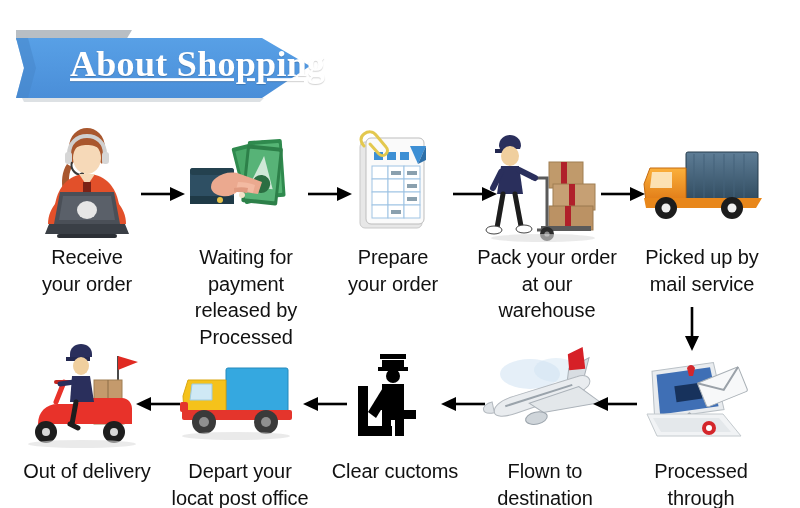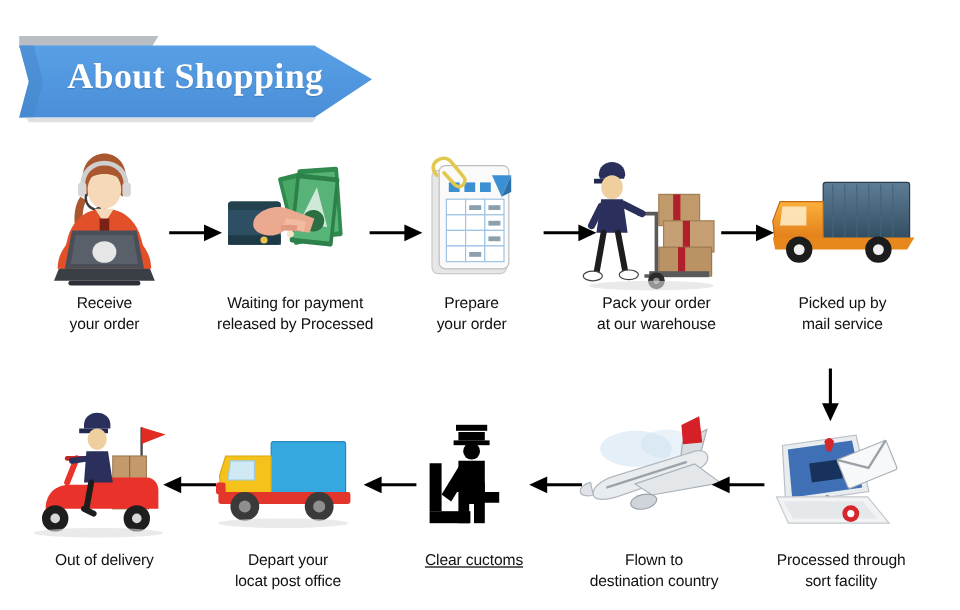--- a/index.html
+++ b/index.html
@@ -25,31 +25,32 @@
   }
   #banner-shape {
     position: absolute;
     left: 0;
     top: 0;
     width: 300px;
     height: 74px;
   }
   #banner-title {
     position: absolute;
-    left: 42px;
+    left: 56px;
     top: 50%;
     transform: translateY(-52%);
     font-family: "Liberation Serif", serif;
     font-weight: bold;
-    font-size: 30px;
+    font-size: 36px;
     color: #ffffff;
     letter-spacing: 0.3px;
     white-space: nowrap;
     text-shadow: 0 1px 1px rgba(0,0,0,0.18);
     pointer-events: none;
+    text-decoration: underline;
   }
 
   
   .row {
     position: absolute;
     left: 0;
     width: 800px;
     height: 180px;
   }
   #row-top { top: 126px; }
@@ -61,37 +62,37 @@
     top: 0;
     text-align: center;
   }
   .step-art {
     height: 118px;
     width: 150px;
     position: relative;
   }
   .step-art svg { display: block; margin: 0 auto; }
   .step-label {
-    font-size: 13px;
+    font-size: 20px;
     line-height: 1.33;
     color: #111111;
     white-space: pre-line;
     letter-spacing: -0.1px;
   }
 
   
   #step-1 { left: 12px;  }
   #step-2 { left: 171px; }
   #step-3 { left: 318px; }
   #step-4 { left: 472px; }
   #step-5 { left: 627px; }
   
   #step-10 { left: 12px;  }
   #step-9  { left: 165px; }
-  #step-8  { left: 320px; text-decoration: underline; }
+  #step-8  { left: 320px; }
   #step-7  { left: 470px; text-align: center; }
   #step-6  { left: 626px; }
 
   
   .arrow {
     position: absolute;
   }
   #arrow-1 { left: 140px; top: 185px; }
   #arrow-2 { left: 307px; top: 185px; }
   #arrow-3 { left: 452px; top: 185px; }

